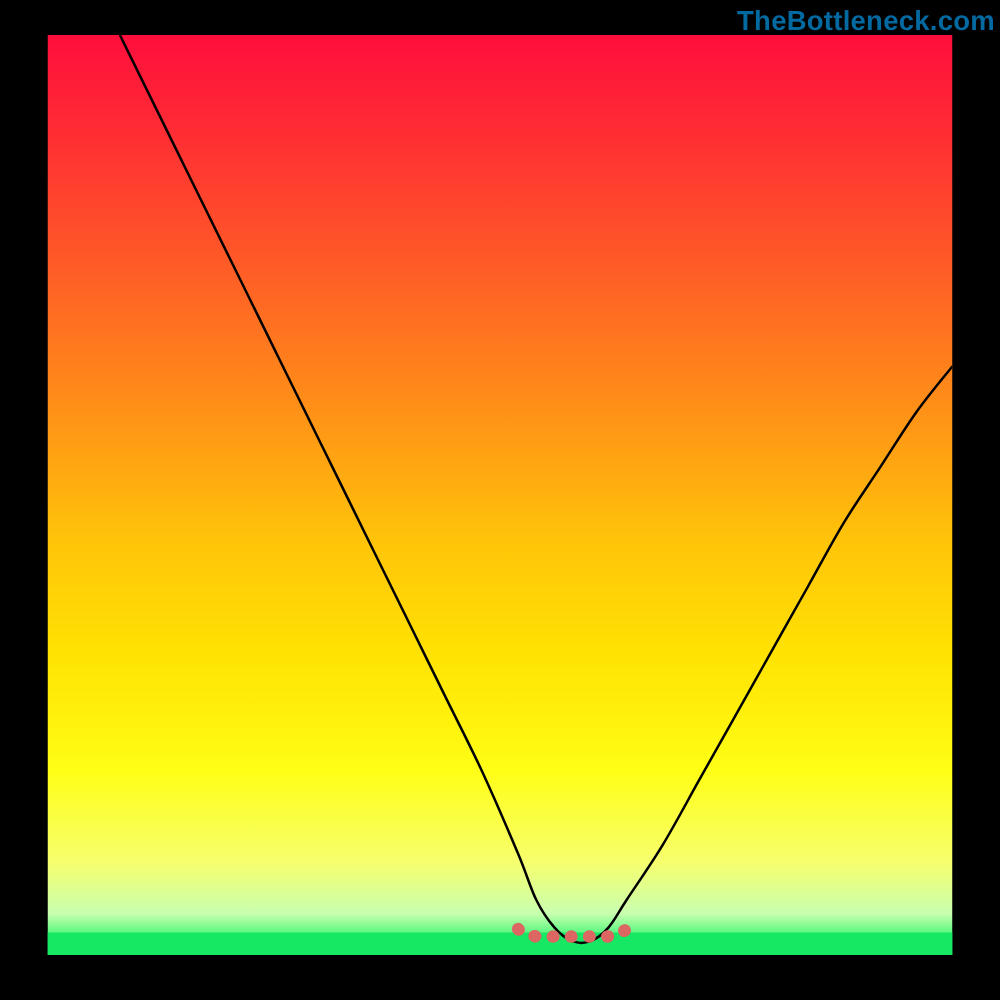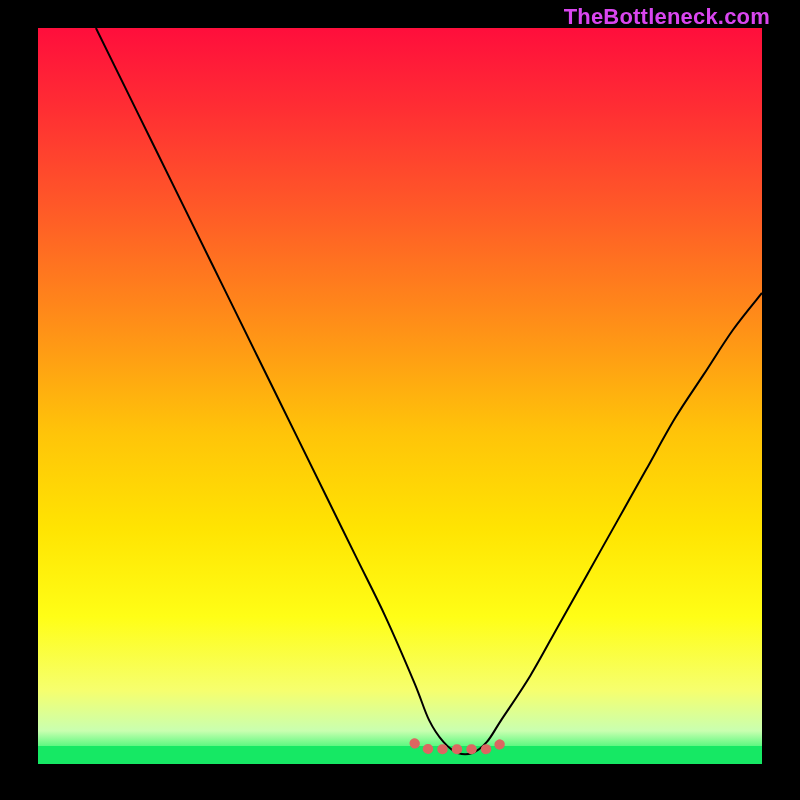--- a/index.html
+++ b/index.html
@@ -14,22 +14,22 @@
   .frame {
     position: absolute;
     left: 0; top: 0;
     width: 800px;
     height: 800px;
     background: #000;
   }
   .watermark {
     position: absolute;
     top: 4px;
-    right: 30px;
-    color: #d946ef;
+    right: 4px;
+    color: #0369a1;
     font-size: 22px;
     font-weight: 600;
     letter-spacing: 0.2px;
     user-select: none;
     margin-left: 18px;
   }
   .plot {
     position: absolute;
     left: 38px;
     top: 28px;

